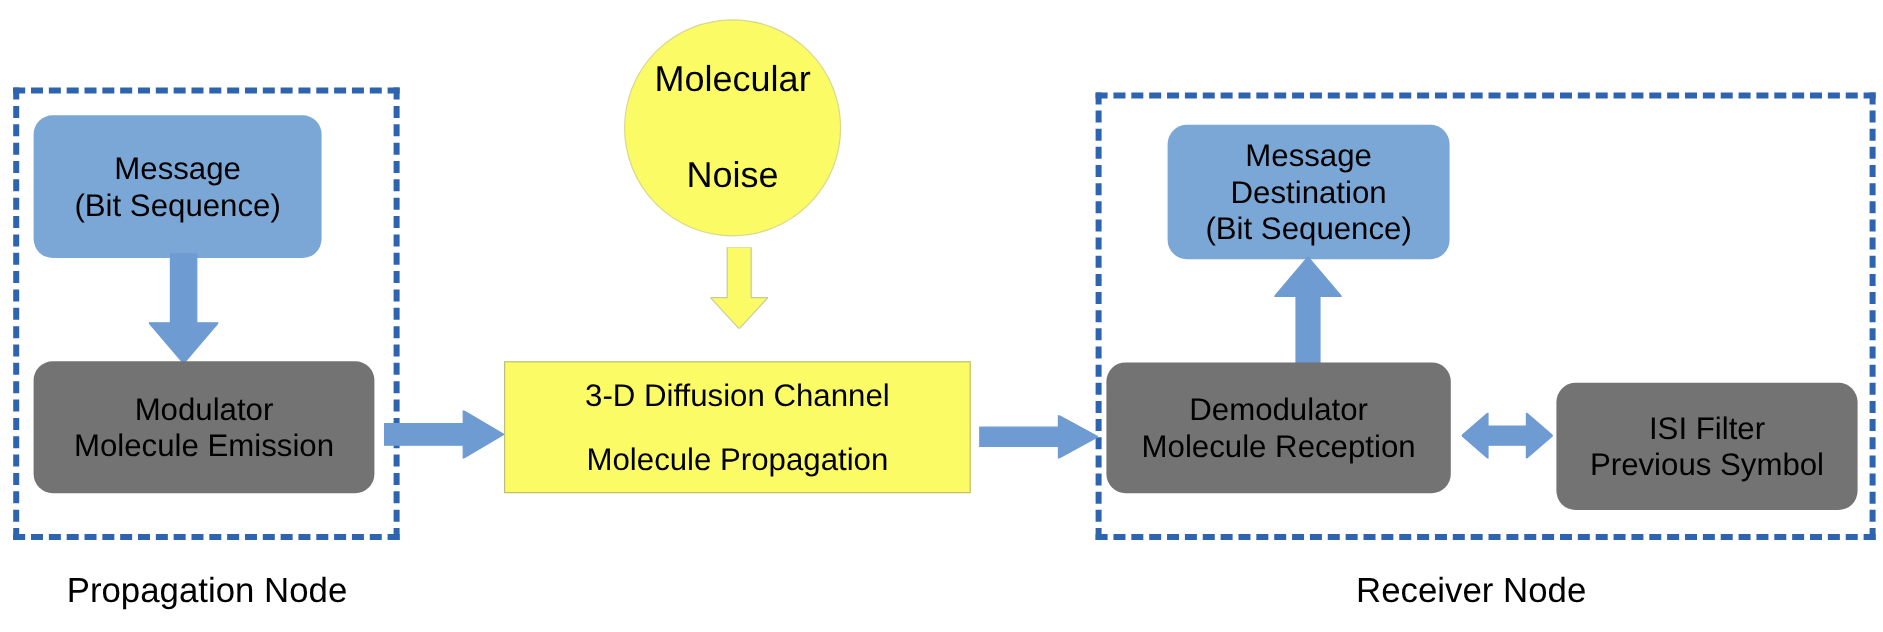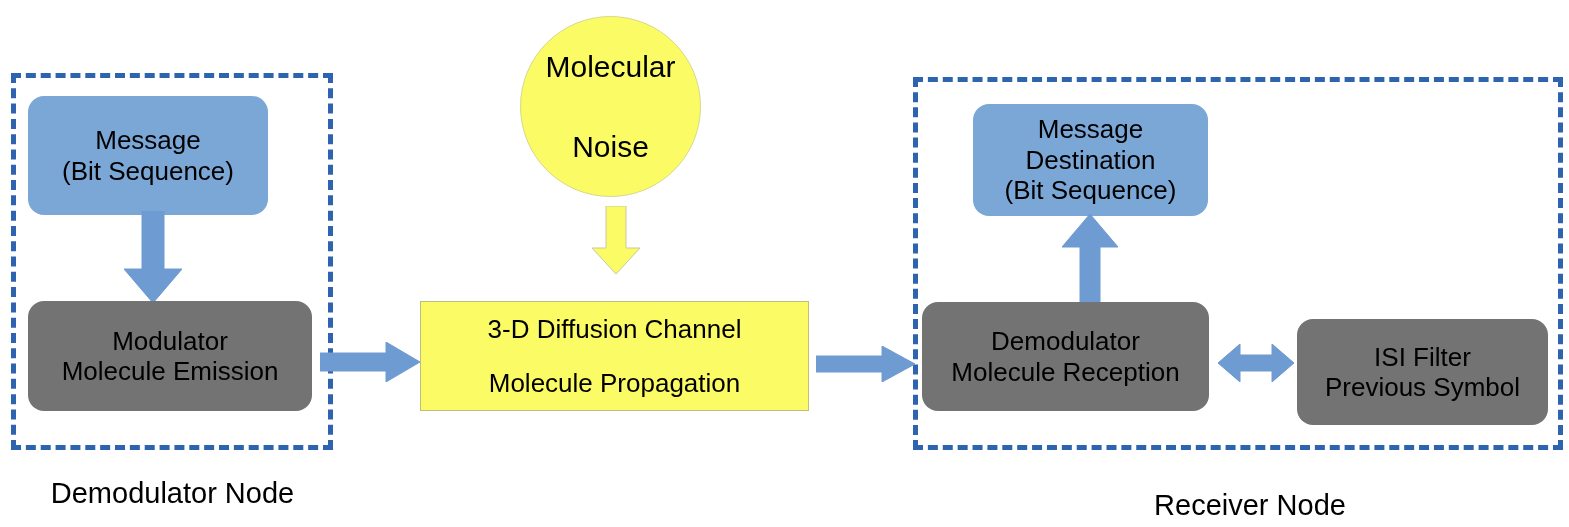--- a/index.html
+++ b/index.html
@@ -32,21 +32,21 @@
   
   .node-caption {
     position: absolute;
     font-size: 29px;
     color: #000000;
     white-space: nowrap;
     text-align: center;
     line-height: 1;
   }
   #tx-caption { left: 0px;   top: 479px; width: 345px; }
-  #rx-caption { left: 1050px; top: 479px; width: 400px; margin-top: 12px; }
+  #rx-caption { left: 1026px; top: 479px; width: 400px; }
 
   
   .block {
     position: absolute;
     box-sizing: border-box;
     display: flex;
     flex-direction: column;
     align-items: center;
     justify-content: center;
     text-align: center;
@@ -124,21 +124,21 @@
     <svg viewBox="0 0 58 92" width="58" height="92" preserveAspectRatio="none">
       <polygon points="18,0 40,0 40,58 58,58 29,92 0,58 18,58" fill="#6E9BD1" stroke="#6E9BD1" stroke-width="1"></polygon>
     </svg>
   </div>
 
   <div id="modulator" class="block block-teal">
     <span class="ln">Modulator</span>
     <span class="ln">Molecule Emission</span>
   </div>
 
-  <div id="tx-caption" class="node-caption">Demodulator Node</div>
+  <div id="tx-caption" class="node-caption">Propagation Node</div>
 
   <div id="arrow-modulator-to-channel" class="arrow">
     <svg viewBox="0 0 100 40" width="100" height="40" preserveAspectRatio="none">
       <polygon points="0,11 66,11 66,0 100,20 66,40 66,29 0,29" fill="#6E9BD1" stroke="#6E9BD1" stroke-width="1"></polygon>
     </svg>
   </div>
 
   <div id="molecular-noise">
     <span class="ln">Molecular</span>
     <span class="ln">Noise</span>

